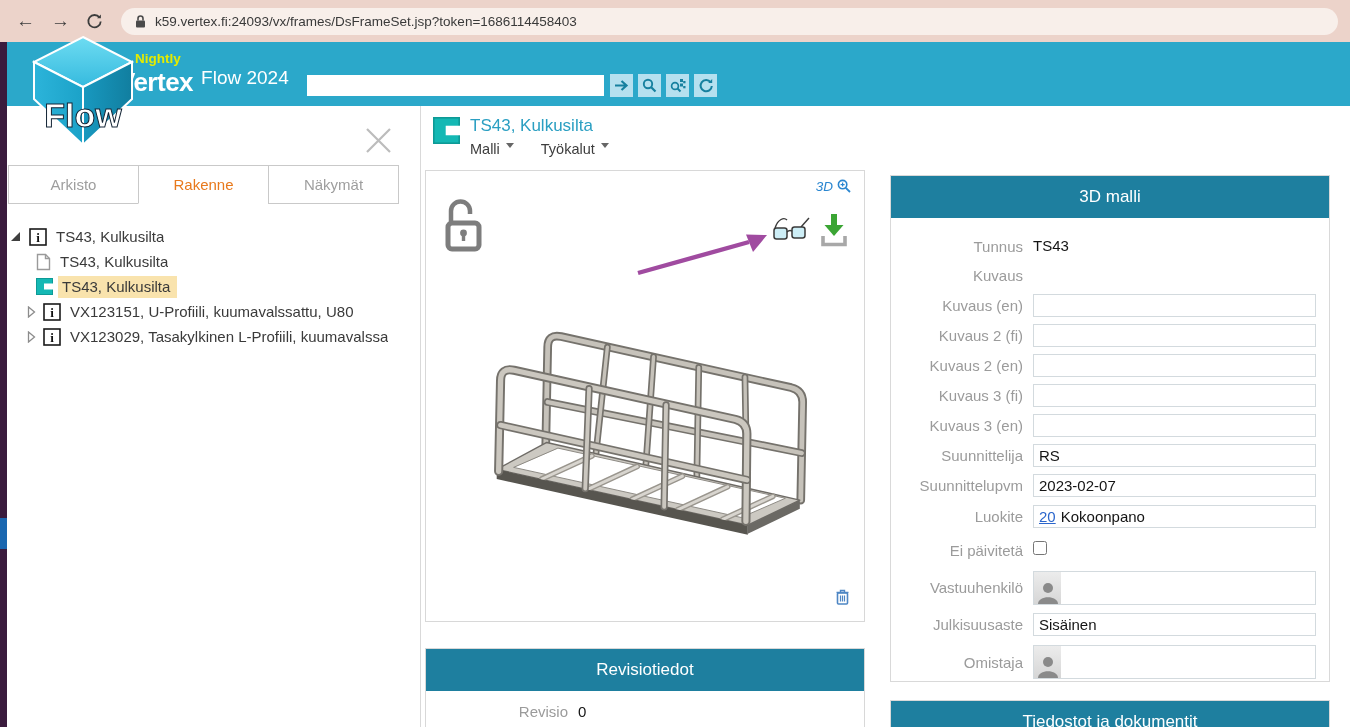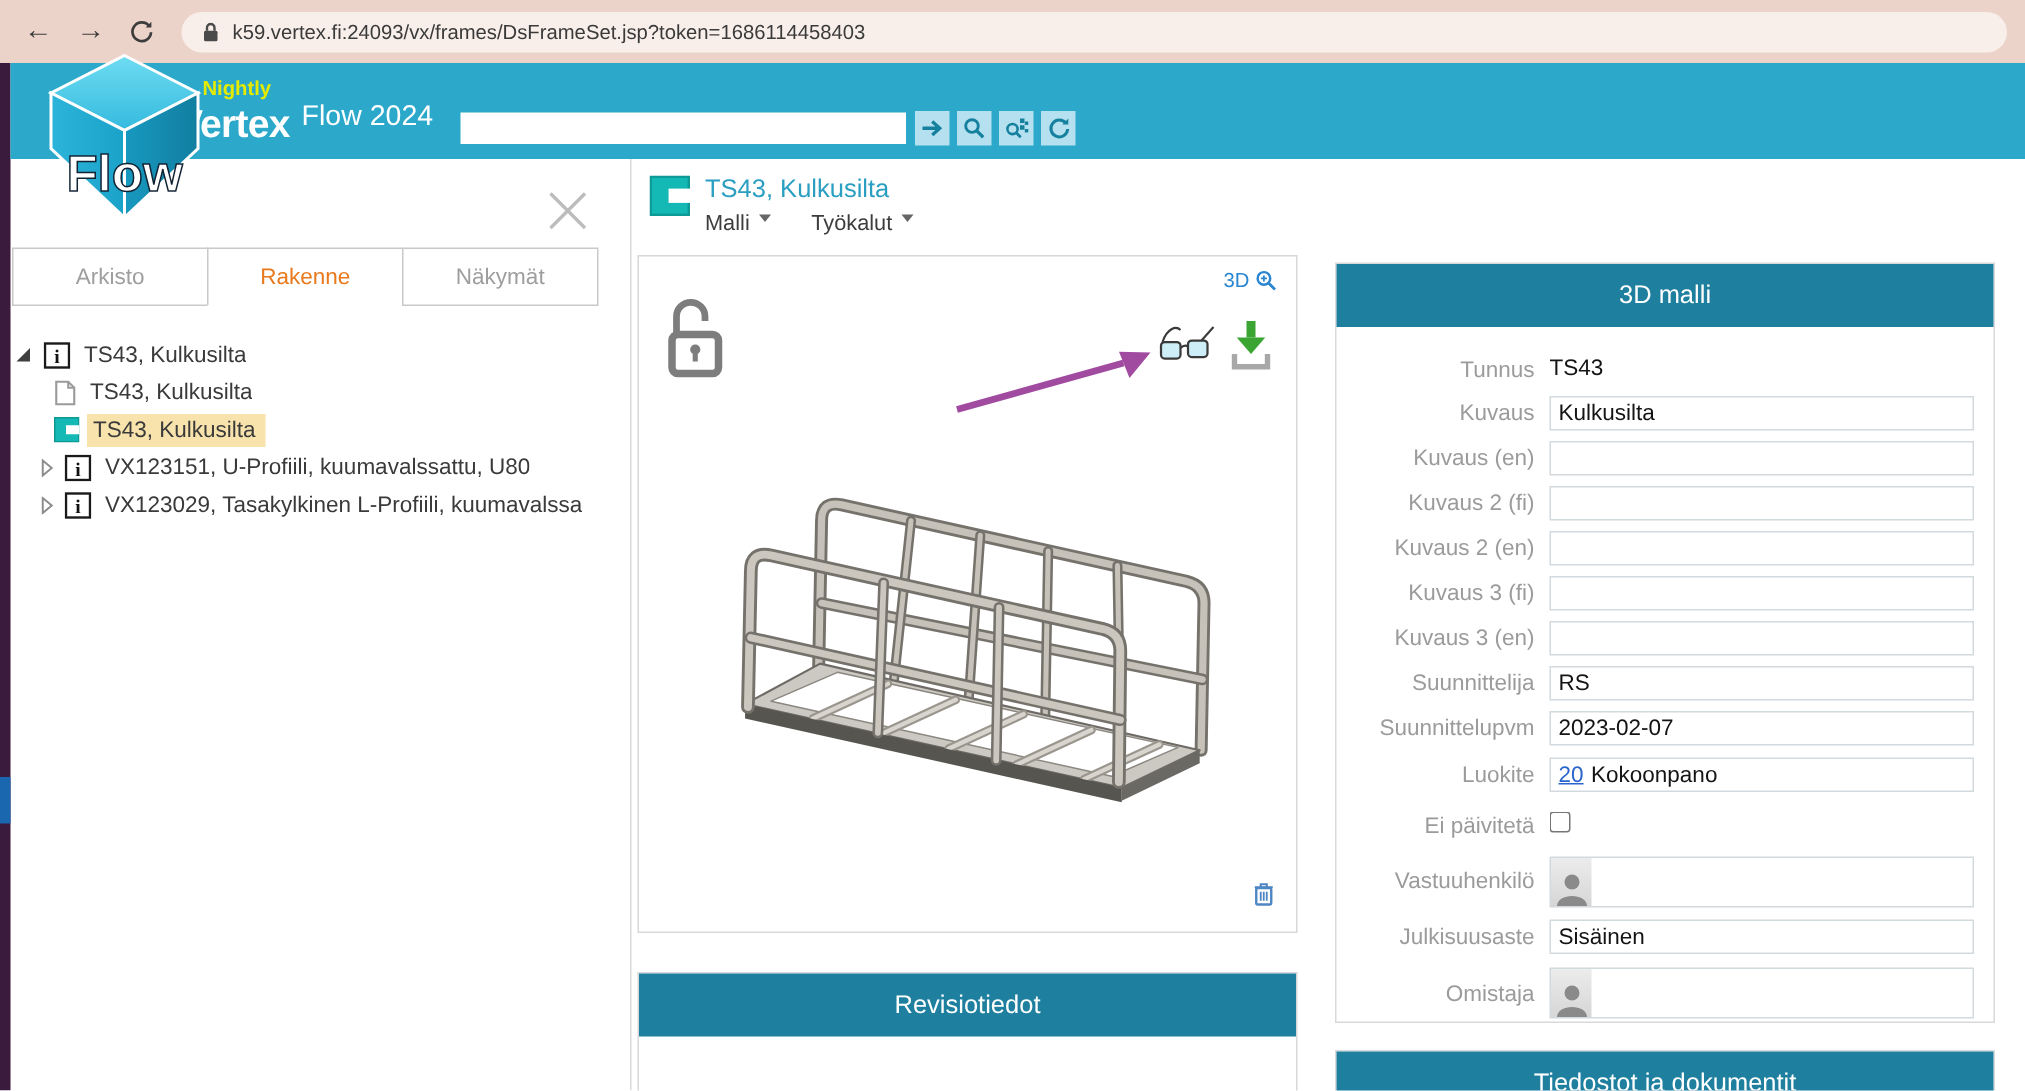--- a/index.html
+++ b/index.html
@@ -45,21 +45,21 @@
   .ic { flex:none; display:inline-flex; }
 
   
   .title-icon { left:433px; top:117px; }
   .page-title { left:470px; top:116px; font-size:17px; color:#2b9fc2; }
   .menu-row { left:470px; top:141px; display:flex; gap:27px; }
   .menu-item { font-size:14.5px; color:#3d3d3d; display:flex; cursor:pointer; }
   .dd-caret { width:0; height:0; border-left:4px solid transparent; border-right:4px solid transparent; border-top:5px solid #666; margin-left:6px; margin-top:2px; }
 
   .preview-card { left:425px; top:170px; width:440px; height:452px; border:1px solid #d8d8d8; background:#fff; }
-  .badge-3d { position:absolute; right:13px; top:8px; display:flex; align-items:flex-end; gap:4px; color:#2a86d0; font-size:13.5px; cursor:pointer; }
+  .badge-3d { position:absolute; right:13px; top:8px; display:flex; align-items:flex-start; gap:4px; color:#2a86d0; font-size:13.5px; cursor:pointer;font-style:italic; }
   .lock-pos { position:absolute; left:19px; top:28px; }
   .glasses-pos { position:absolute; left:345px; top:44px; cursor:pointer; }
   .dl-pos { position:absolute; left:394px; top:42px; cursor:pointer; }
   .arrow-pos { position:absolute; left:208px; top:60px; pointer-events:none; }
   .model-pos { position:absolute; left:38px; top:146px; }
   .trash-pos { position:absolute; right:15px; bottom:12px; cursor:pointer; }
 
   .rev-card { left:425px; top:648px; width:440px; height:80px; border:1px solid #d8d8d8; border-bottom:none; background:#fff; }
   .sec-header { height:42px; background:#1e7f9f; color:#fff; font-size:17px; display:flex; align-items:center; justify-content:center; }
   .rev-row { display:flex; align-items:center; margin-top:12px; }
@@ -346,34 +346,37 @@
     <svg width="13" height="16" viewBox="0 0 13 16">
       <rect x="1.5" y="4" width="10" height="11" rx="1" fill="none" stroke="#4e86c4" stroke-width="1.6"></rect>
       <path d="M0.5 3.5 H12.5 M4.5 3 V1.5 H8.5 V3" stroke="#4e86c4" stroke-width="1.4" fill="none"></path>
       <path d="M4.5 6.5 V12.5 M6.5 6.5 V12.5 M8.5 6.5 V12.5" stroke="#4e86c4" stroke-width="1.2"></path>
     </svg>
   </div>
 </div>
 
 <div class="abs rev-card">
   <div class="sec-header">Revisiotiedot</div>
+  <div class="rev-row">
+    <div class="flabel" style="width:152px;">Revisio</div>
+    <div class="fval">0</div>
+  </div>
 </div>
 
 <div class="abs right-card">
   <div class="sec-header">3D malli</div>
   <div class="fields">
 
     <div class="frow h28">
       <div class="flabel">Tunnus</div>
       <div class="fctl"><span class="fval">TS43</span></div>
     </div>
 
     <div class="frow h30">
       <div class="flabel">Kuvaus</div>
-      <div class="fctl"><input class="fin" value="Kulkusilta" style=""></div>
     </div>
 
     <div class="frow h30">
       <div class="flabel">Kuvaus (en)</div>
       <div class="fctl"><input class="fin" value="" style=""></div>
     </div>
 
     <div class="frow h30">
       <div class="flabel">Kuvaus 2 (fi)</div>
       <div class="fctl"><input class="fin" value="" style=""></div>

